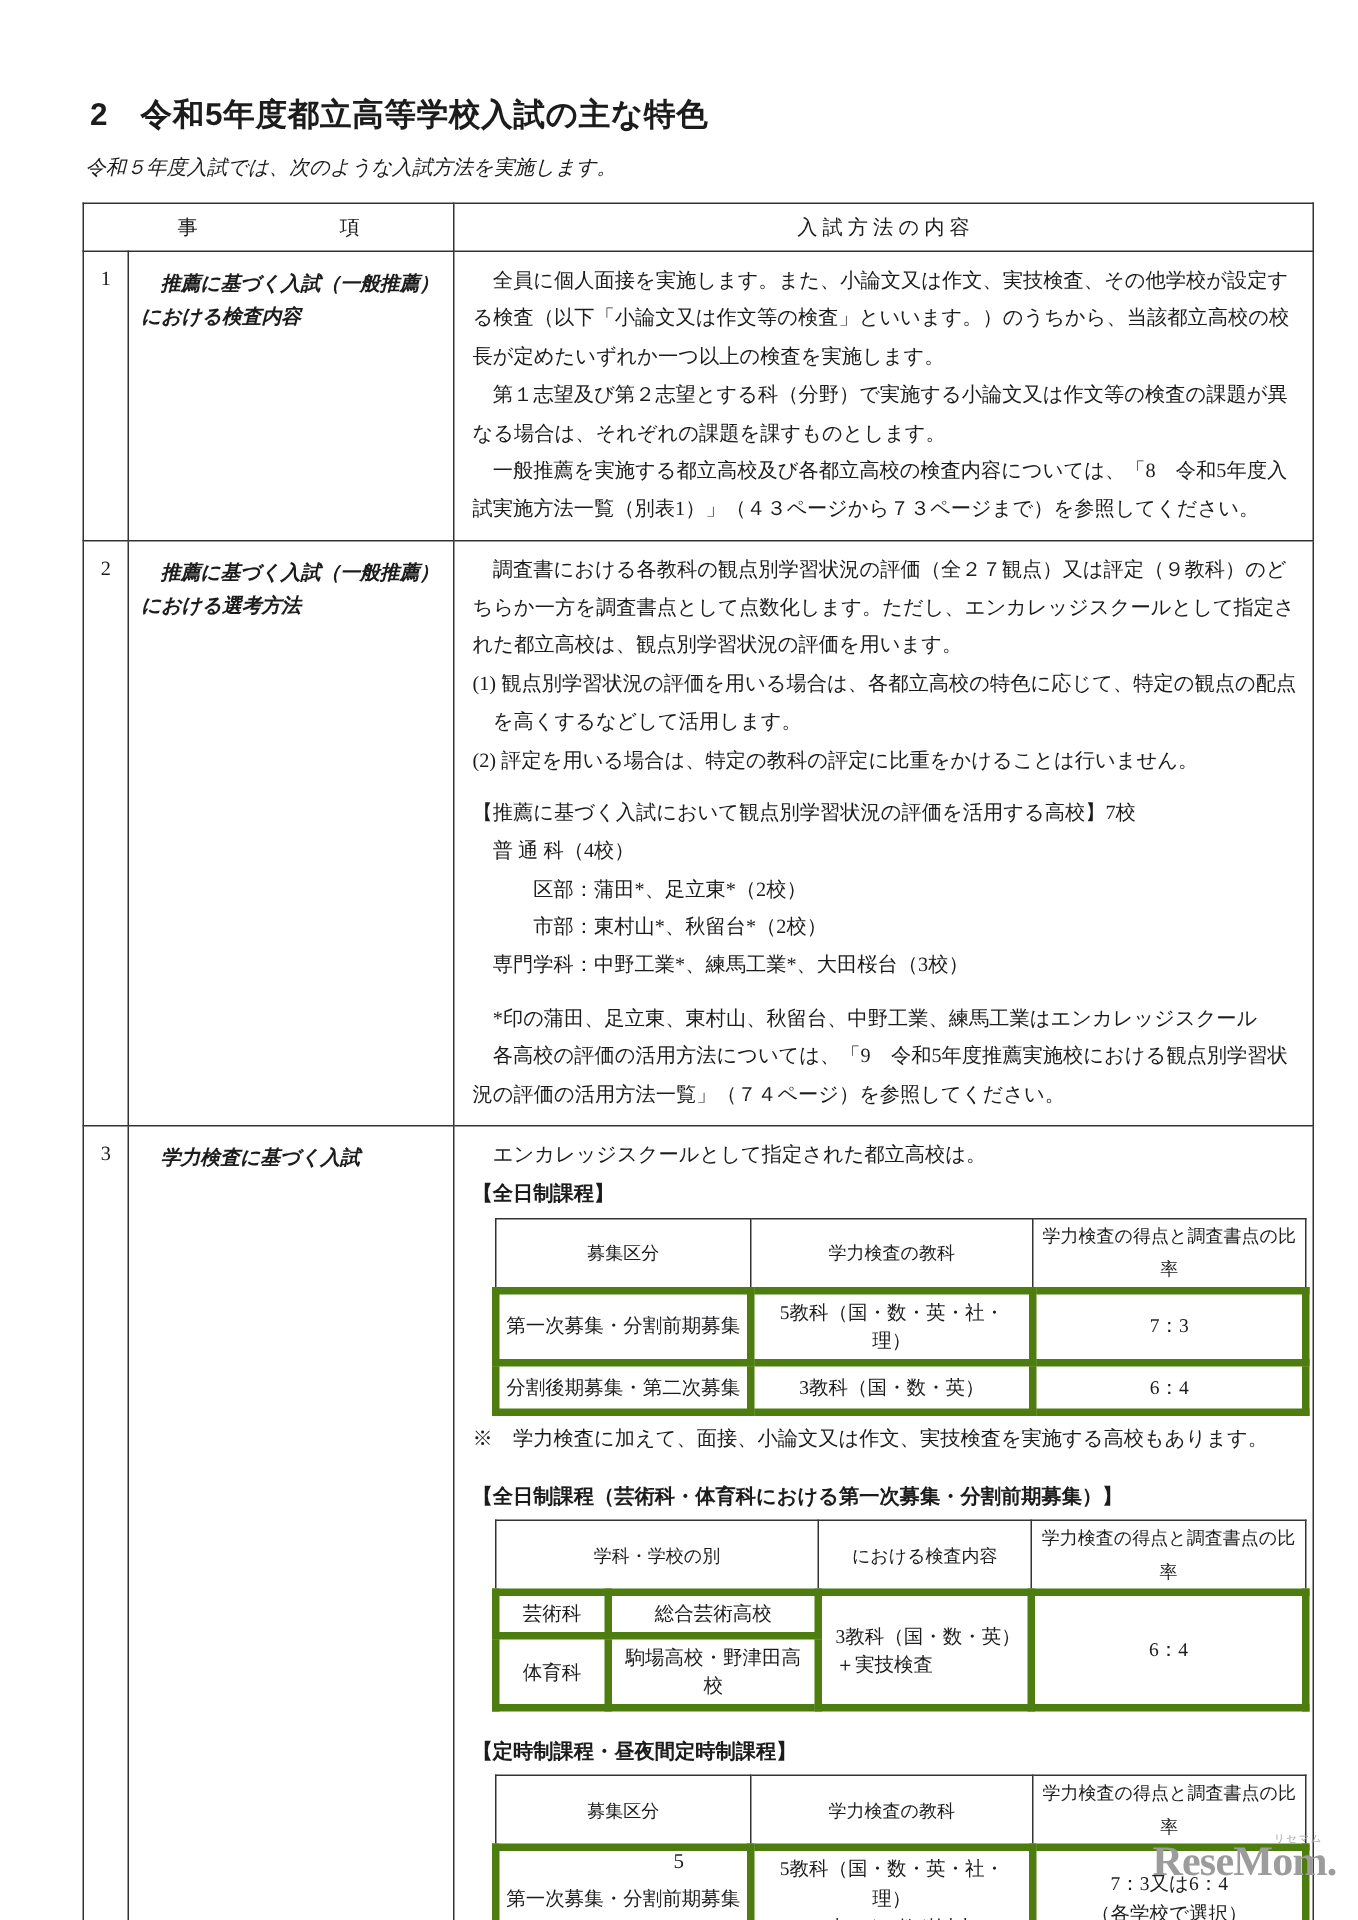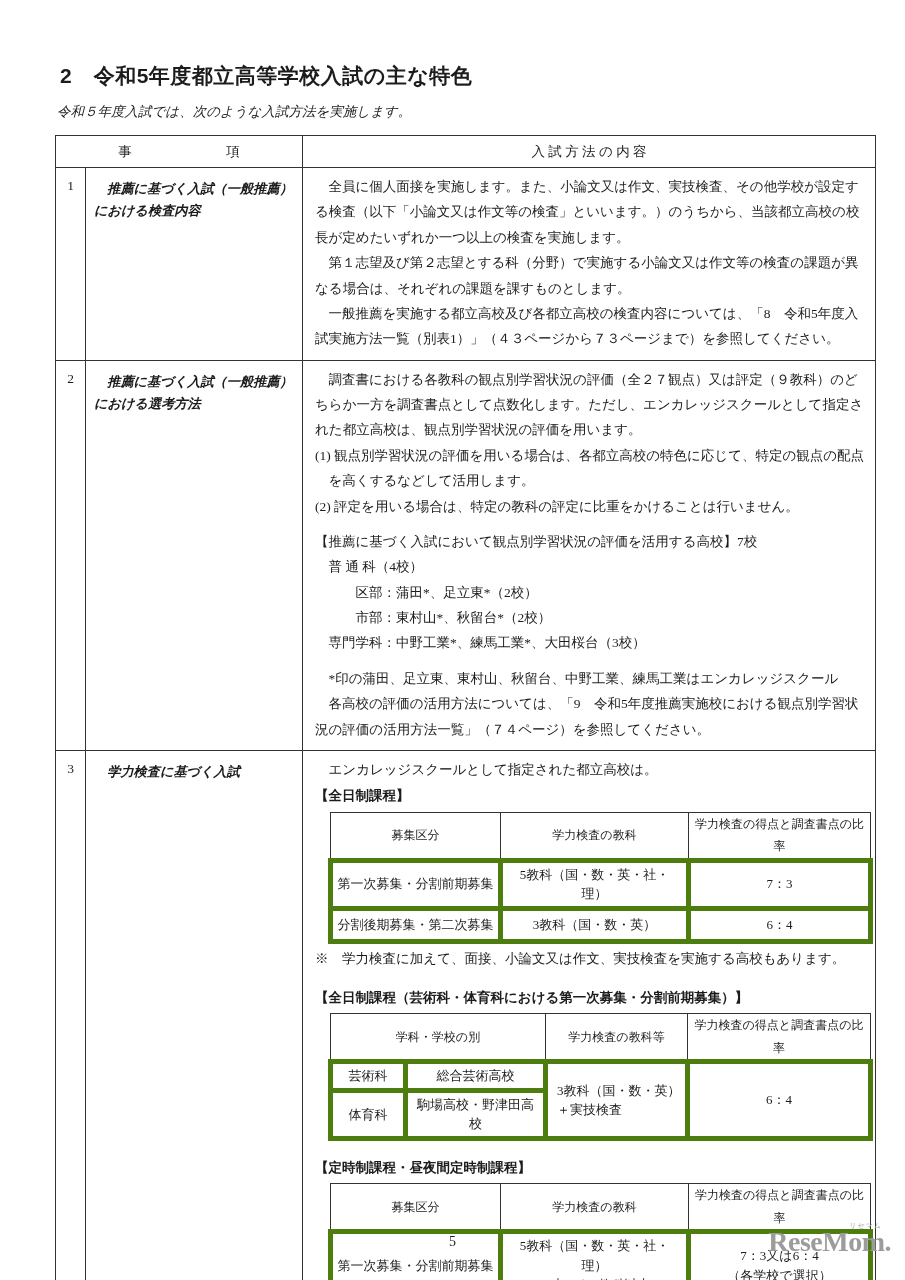--- a/index.html
+++ b/index.html
@@ -185,21 +185,21 @@
           <table class="inner t2">
             <colgroup>
                 <col style="width:75px">
                 <col style="width:140px">
                 <col style="width:142px">
                 <col style="width:183px">
               </colgroup>
             <tbody>
                 <tr>
               <th colspan="2">学科・学校の別</th>
-              <th>学力検査の教科等</th>
+              <th>における検査内容</th>
               <th>学力検査の得点と調査書点の比率</th>
             </tr>
             <tr>
               <td>芸術科</td>
               <td>総合芸術高校</td>
               <td rowspan="2" class="pre left">3教科（国・数・英）
 ＋実技検査</td>
               <td rowspan="2">6：4</td>
             </tr>
             <tr>

